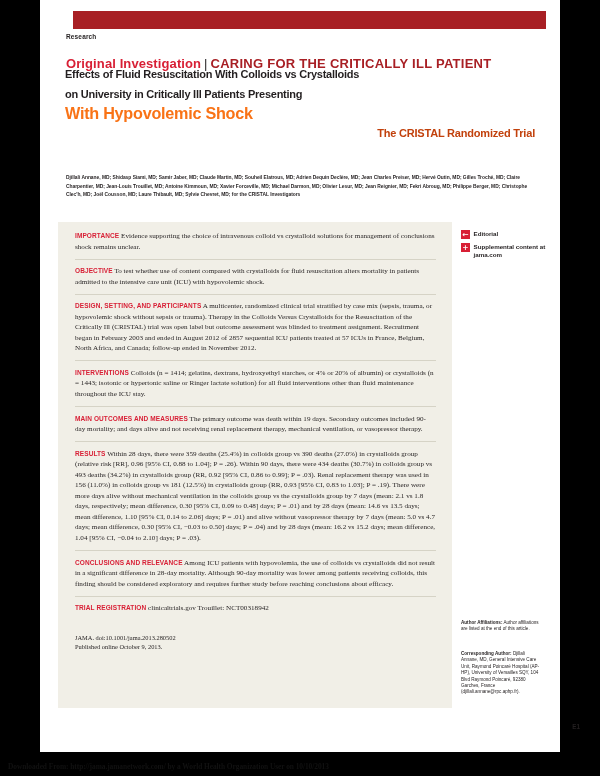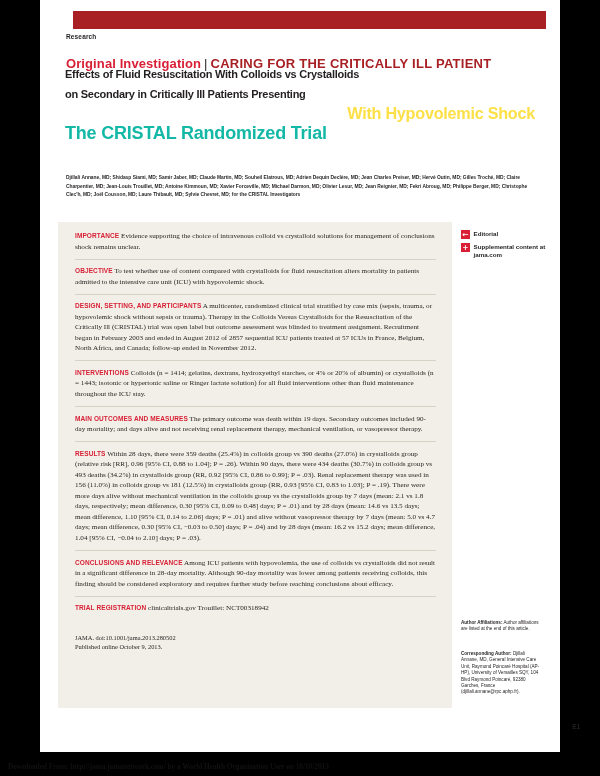--- a/index.html
+++ b/index.html
@@ -76,30 +76,30 @@
     font-size: 11px;
     font-weight: bold;
     line-height: 19.6px;
     color: #231f20;
     letter-spacing: -0.25px;
   }
   .title-sub1 {
     font-size: 16.2px;
     font-weight: bold;
     line-height: 19.6px;
-    color: #fde047;
+    color: #f97316;
     letter-spacing: -0.25px;
+  }
+  .title-sub2 {
+    font-size: 11px;
+    font-weight: bold;
+    line-height: 19.2px;
+    color: #c2410c;
+    letter-spacing: -0.2px;
     text-align: right;
-  }
-  .title-sub2 {
-    font-size: 18px;
-    font-weight: bold;
-    line-height: 19.2px;
-    color: #14b8a6;
-    letter-spacing: -0.2px;
   }
 
   
   .authors {
     position: absolute;
     left: 66px;
     top: 174px;
     width: 470px;
     font-size: 4.9px;
     line-height: 8.6px;
@@ -226,21 +226,21 @@
   <div class="masthead-bar"></div>
 
   <div class="research-kicker">Research</div>
 
   <div class="cat-line">
     <span class="oi">Original Investigation</span><span class="sep">|</span><span class="cat">CARING FOR THE CRITICALLY ILL PATIENT</span>
   </div>
 
   <div class="title-block">
     <div class="title-main">Effects of Fluid Resuscitation With Colloids vs Crystalloids</div>
-    <div class="title-main">on Secondary in Critically Ill Patients Presenting</div>
+    <div class="title-main">on University in Critically Ill Patients Presenting</div>
     <div class="title-sub1">With Hypovolemic Shock</div>
     <div class="title-sub2">The CRISTAL Randomized Trial</div>
   </div>
 
   <div class="authors">Djillali Annane, MD; Shidasp Siami, MD; Samir Jaber, MD; Claude Martin, MD; Souheil Elatrous, MD; Adrien Dequin Declère, MD; Jean Charles Preiser, MD; Hervé Outin, MD; Gilles Troché, MD; Claire Charpentier, MD; Jean-Louis Trouillet, MD; Antoine Kimmoun, MD; Xavier Forceville, MD; Michael Darmon, MD; Olivier Lesur, MD; Jean Reignier, MD; Fekri Abroug, MD; Philippe Berger, MD; Christophe Clec'h, MD; Joël Cousson, MD; Laure Thibault, MD; Sylvie Chevret, MD; for the CRISTAL Investigators</div>
 
   <div class="abstract">
 
     <div class="sec">
       <div class="sec-body">

